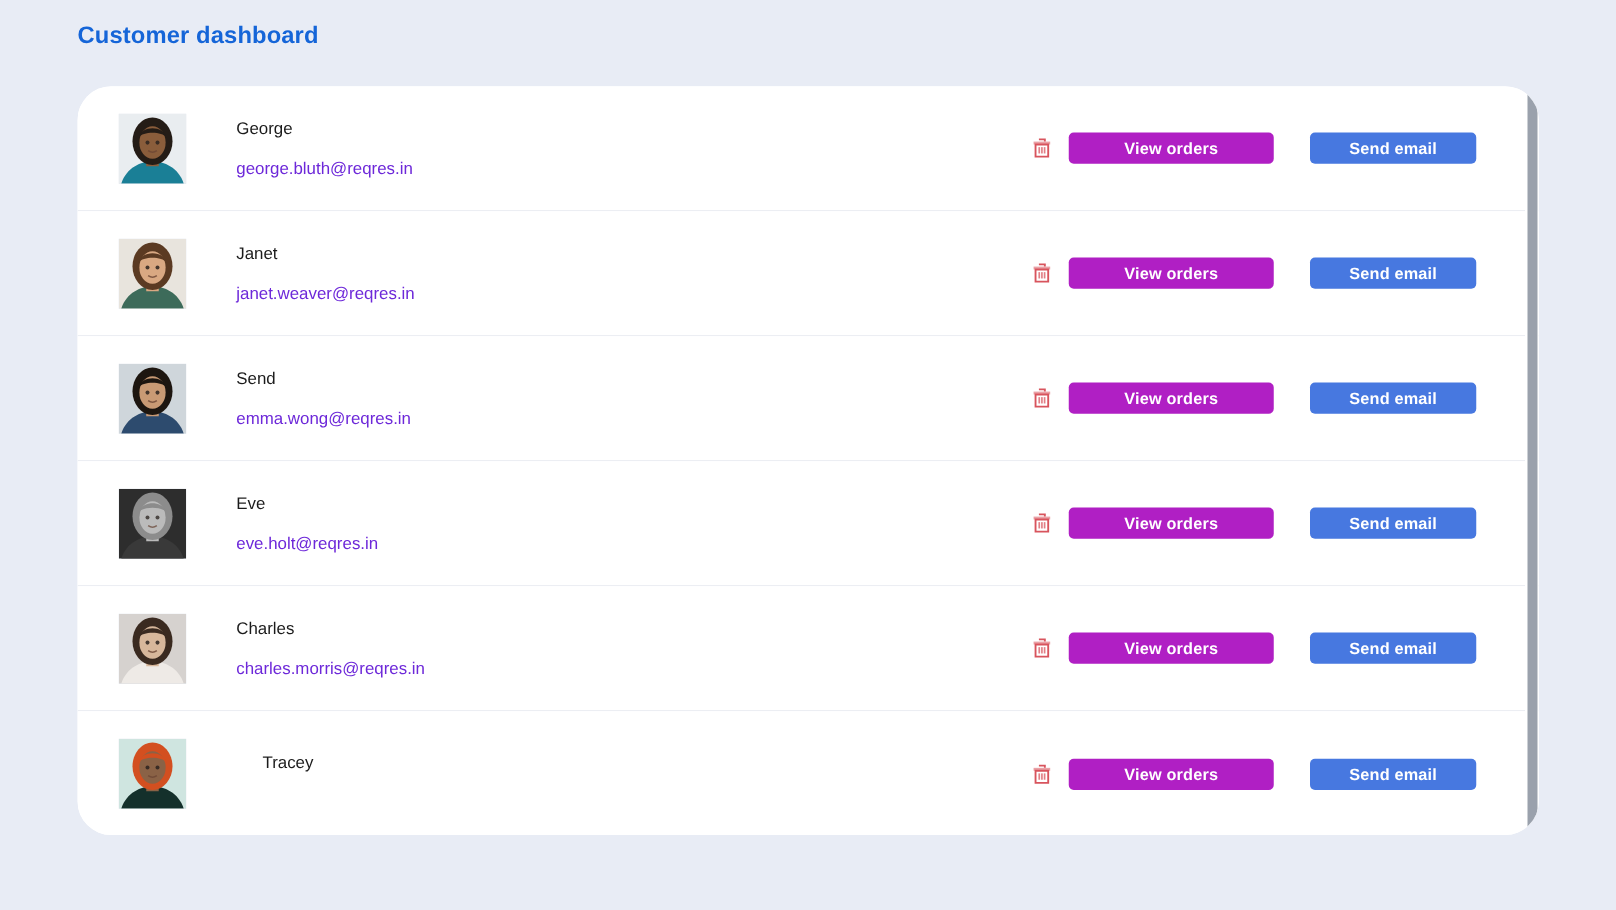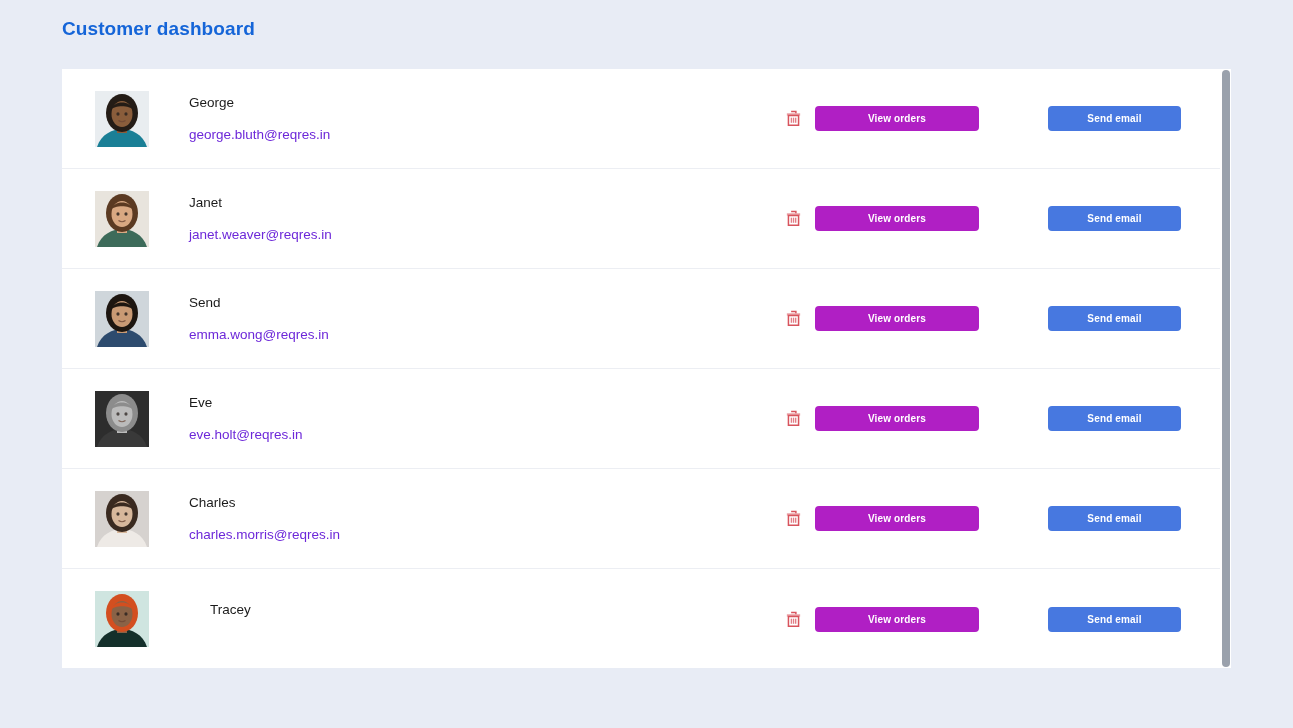--- a/index.html
+++ b/index.html
@@ -35,20 +35,21 @@
   }
 
   .card {
     position: absolute;
     left: 62px;
     top: 69px;
     width: 1169px;
     height: 599px;
     background: #ffffff;
     overflow: hidden;
+    border-radius: 27px;
   }
 
   .card-scroll {
     position: relative;
     width: 100%;
     height: 100%;
   }
 
   .row {
     position: relative;
@@ -108,38 +109,37 @@
     justify-content: center;
     margin-right: 9px;
   }
   .delete-btn svg { display: block; }
 
   .btn {
     border: none;
     border-radius: 4px;
     color: #ffffff;
     font-family: "Liberation Sans", sans-serif;
-    font-size: 10px;
+    font-size: 13px;
     font-weight: bold;
     height: 25px;
     cursor: pointer;
     padding: 0;
     letter-spacing: 0.15px;
     line-height: 25px;
     text-align: center;
   }
   .btn-orders {
     width: 164px;
     background: #b01fc4;
     margin-right: 29px;
   }
   .btn-email {
     width: 133px;
     background: #4778e0;
-    margin-left: 40px;
   }
 
   .scrollbar-track {
     position: absolute;
     right: 0;
     top: 0;
     width: 11px;
     height: 100%;
     background: #ffffff;
   }

